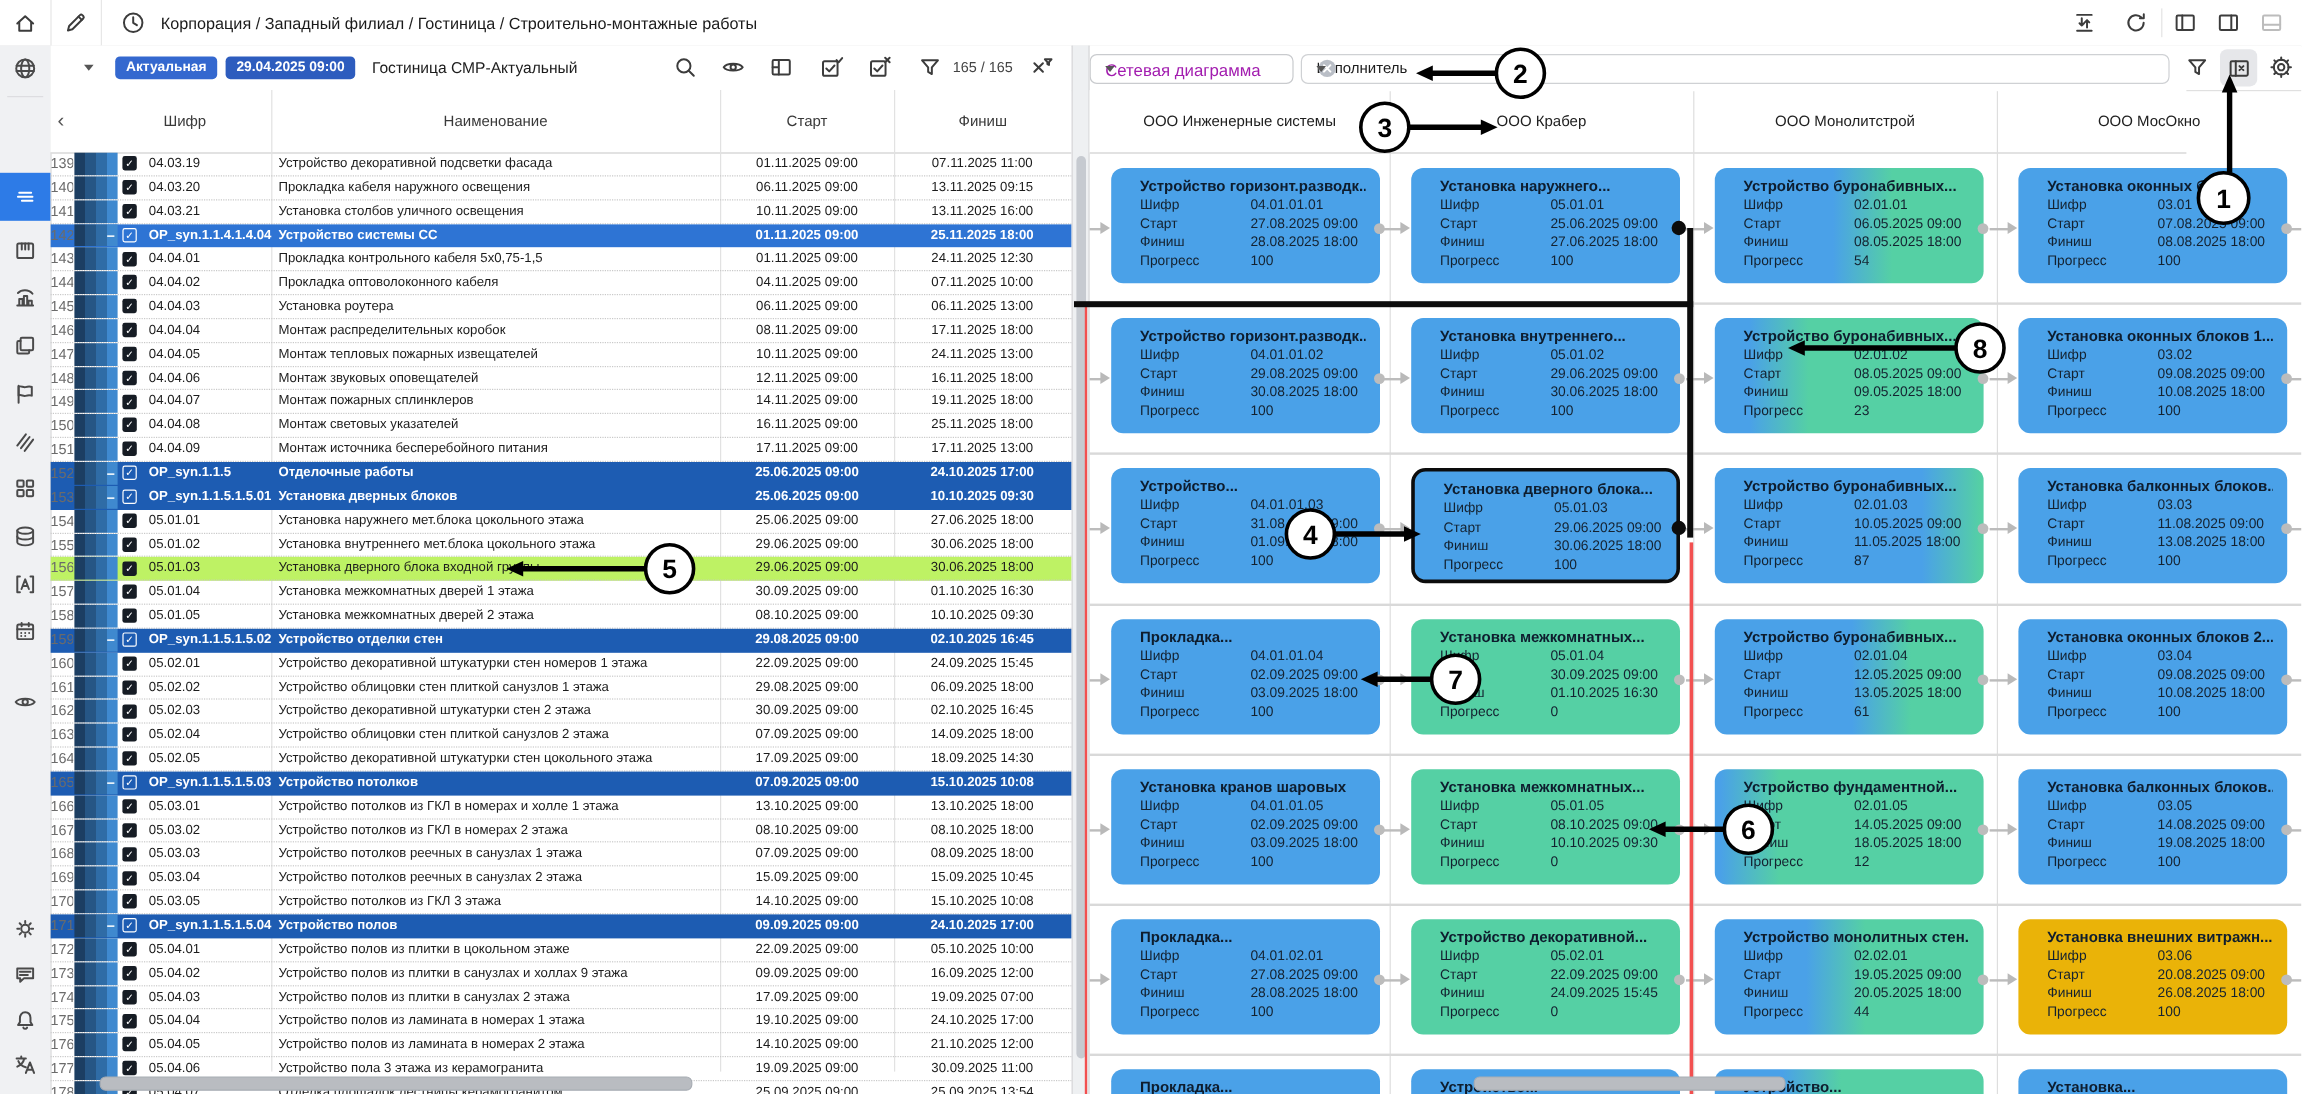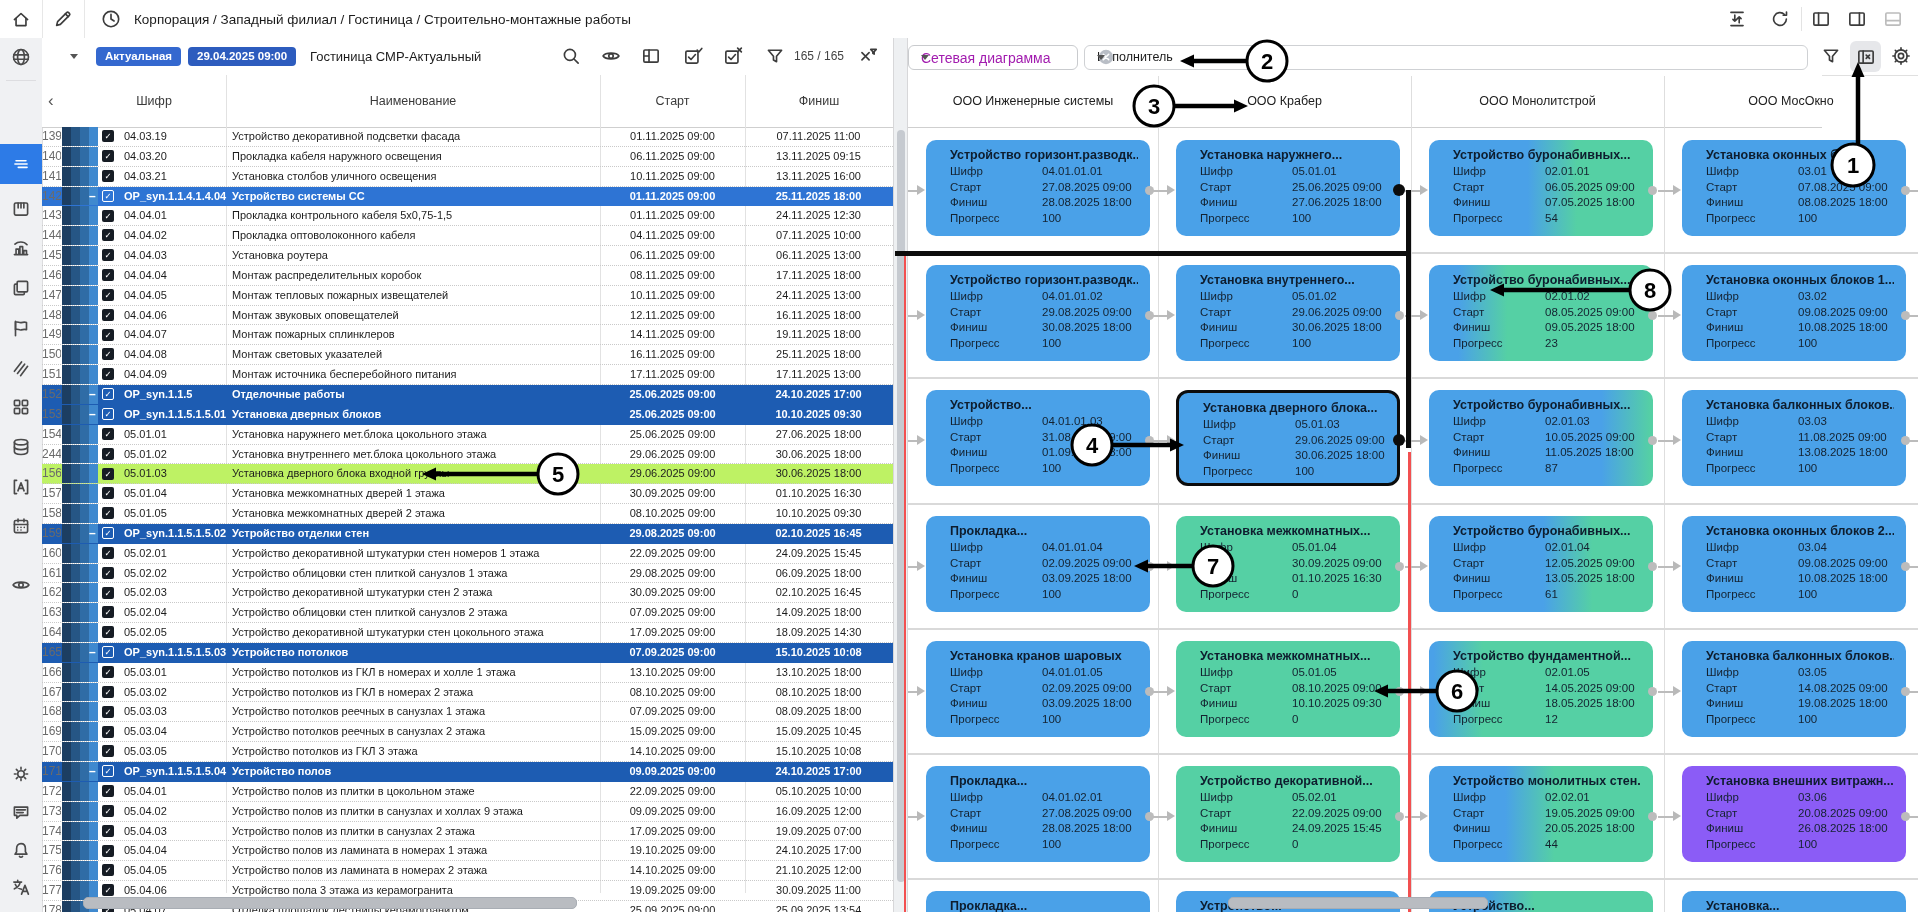--- a/index.html
+++ b/index.html
@@ -492,21 +492,21 @@
       <div class="trow task">
         <span class="rnum">154</span>
         <span class="stripes"></span>
         <span class="cbx">✓</span>
         <span class="ccode">05.01.01</span>
         <span class="cname">Установка наружнего мет.блока цокольного этажа</span>
         <span class="cstart">25.06.2025 09:00</span>
         <span class="cfin">27.06.2025 18:00</span>
       </div>
       <div class="trow task">
-        <span class="rnum">244</span>
+        <span class="rnum">155</span>
         <span class="stripes"></span>
         <span class="cbx">✓</span>
         <span class="ccode">05.01.02</span>
         <span class="cname">Установка внутреннего мет.блока цокольного этажа</span>
         <span class="cstart">29.06.2025 09:00</span>
         <span class="cfin">30.06.2025 18:00</span>
       </div>
       <div class="trow task hl">
         <span class="rnum">156</span>
         <span class="stripes"></span>
@@ -1015,21 +1015,21 @@
         <div class="cf">
           <span class="lbl">Шифр</span>
           <span class="val">02.01.01</span>
         </div>
         <div class="cf">
           <span class="lbl">Старт</span>
           <span class="val">06.05.2025 09:00</span>
         </div>
         <div class="cf">
           <span class="lbl">Финиш</span>
-          <span class="val">07.05.2025 18:00</span>
+          <span class="val">08.05.2025 18:00</span>
         </div>
         <div class="cf">
           <span class="lbl">Прогресс</span>
           <span class="val">54</span>
         </div>
       </div>
       <div class="cline" style="left: 1405px; top: 190px; width: 16px;"></div>
       <div class="ctri" style="left: 1420px; top: 185px;"></div>
       <div class="cdot" style="left: 1647.5px; top: 185.5px;"></div>
       <div class="card" style="left: 1429px; top: 265px; width: 224px; height: 96px; background: linear-gradient(90deg, rgb(74, 161, 232) 0%, rgb(74, 161, 232) 13%, rgb(85, 208, 164) 35%, rgb(85, 208, 164) 100%);">
@@ -1253,21 +1253,21 @@
         </div>
         <div class="cf">
           <span class="lbl">Прогресс</span>
           <span class="val">100</span>
         </div>
       </div>
       <div class="cline" style="left: 1658px; top: 691px; width: 16px;"></div>
       <div class="ctri" style="left: 1673px; top: 686px;"></div>
       <div class="cdot" style="left: 1900.5px; top: 686.5px;"></div>
       <div class="cline" style="left: 1906px; top: 691px; width: 12px;"></div>
-      <div class="card" style="left: 1682px; top: 766px; width: 224px; height: 96px; background: #8b5cf6;">
+      <div class="card" style="left: 1682px; top: 766px; width: 224px; height: 96px; background: #eab308;">
         <div class="ct">Установка внешних витражн...</div>
         <div class="cf">
           <span class="lbl">Шифр</span>
           <span class="val">03.06</span>
         </div>
         <div class="cf">
           <span class="lbl">Старт</span>
           <span class="val">20.08.2025 09:00</span>
         </div>
         <div class="cf">

